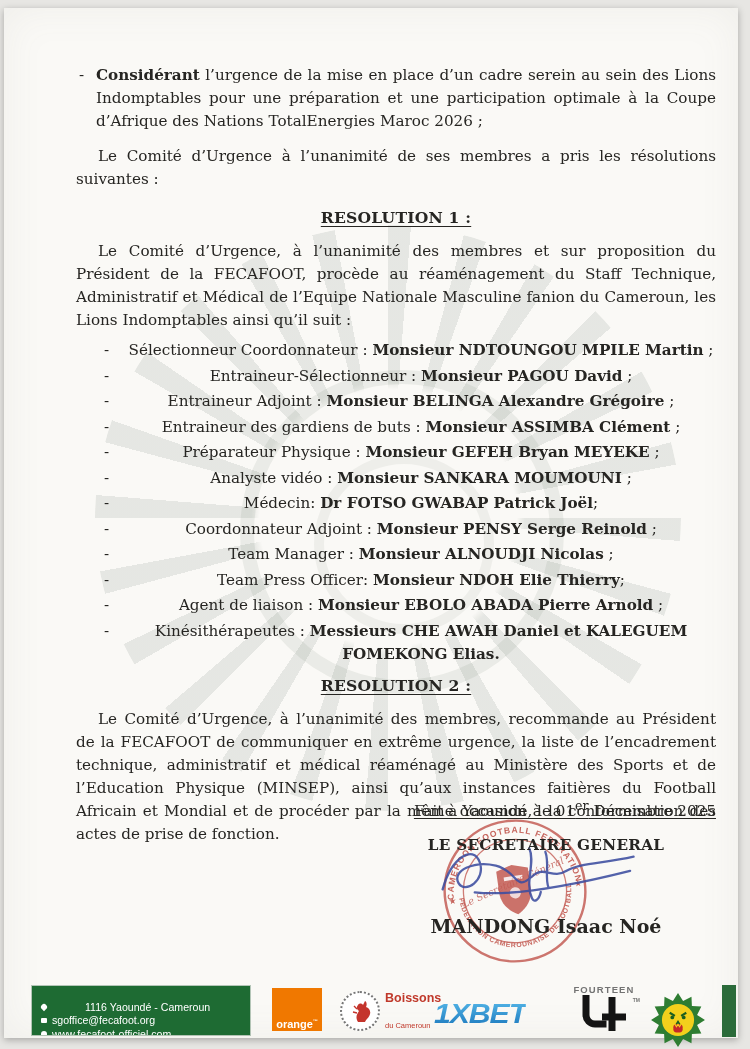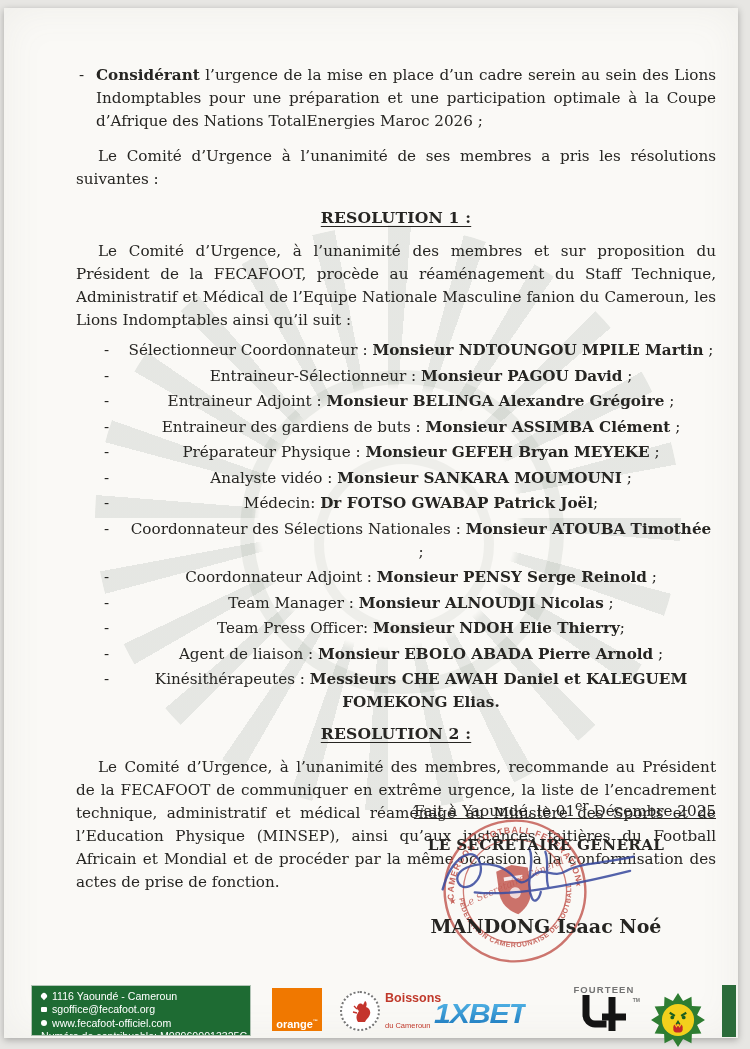--- a/index.html
+++ b/index.html
@@ -60,21 +60,21 @@
   
   .gbox{
     position:absolute;left:28px;top:978px;width:218px;height:49px;background:#1e6b33;
     overflow:hidden;z-index:4;box-shadow:0 0 0 1px rgba(20,80,40,.3);
   }
   .gbox .cl{
     display:flex;align-items:center;
     color:#fff;font:10.6px/12.4px "Liberation Sans", sans-serif;white-space:nowrap;
     padding-left:9px;margin-top:1px;
   }
-  .gbox .cl:first-child{margin-top:4px;}
+  .gbox .cl:first-child{margin-top:15px;gap:33px;}
   .ci{width:6px;height:6px;background:#fff;display:inline-block;margin-right:5px;flex:0 0 auto;}
   .ci.pin{border-radius:50% 50% 50% 0;transform:rotate(-45deg);}
   .ci.mail{height:4.5px;border-radius:1px;}
   .ci.globe{border-radius:50%;}
   .orange-logo{
     position:absolute;left:268px;top:980px;width:50px;height:43px;background:#f07800;
     display:flex;align-items:flex-end;justify-content:center;z-index:4;
   }
   .orange-logo .ol{color:#fff;font:bold 11px/14px "Liberation Sans", sans-serif;}
   .orange-logo sup{font-size:5px;}
@@ -123,21 +123,20 @@
     <p class="para-indent" style="margin-top:2px;">Le Comité d’Urgence, à l’unanimité des membres et sur proposition du Président de la FECAFOOT, procède au réaménagement du Staff Technique, Administratif et Médical de l’Equipe Nationale Masculine fanion du Cameroun, les Lions Indomptables ainsi qu’il suit :</p>
 
     <ul class="staff">
       <li><span>Sélectionneur Coordonnateur : </span><span class="nm">Monsieur NDTOUNGOU MPILE Martin</span><span> ;</span></li>
       <li><span>Entraineur-Sélectionneur : </span><span class="nm">Monsieur PAGOU David</span><span> ;</span></li>
       <li><span>Entraineur Adjoint : </span><span class="nm">Monsieur BELINGA Alexandre Grégoire</span><span> ;</span></li>
       <li><span>Entraineur des gardiens de buts : </span><span class="nm">Monsieur ASSIMBA Clément</span><span> ;</span></li>
       <li><span>Préparateur Physique : </span><span class="nm">Monsieur GEFEH Bryan MEYEKE</span><span> ;</span></li>
       <li><span>Analyste vidéo : </span><span class="nm">Monsieur SANKARA MOUMOUNI</span><span> ;</span></li>
       <li><span>Médecin: </span><span class="nm">Dr FOTSO GWABAP Patrick Joël</span><span>;</span></li>
-      <li><span>Coordonnateur des Sélections Nationales : </span><span class="nm">Monsieur ATOUBA Timothée</span><span> ;</span></li>
       <li><span>Coordonnateur Adjoint : </span><span class="nm">Monsieur PENSY Serge Reinold</span><span> ;</span></li>
       <li><span>Team Manager : </span><span class="nm">Monsieur ALNOUDJI Nicolas</span><span> ;</span></li>
       <li><span>Team Press Officer: </span><span class="nm">Monsieur NDOH Elie Thierry</span><span>;</span></li>
       <li><span>Agent de liaison : </span><span class="nm">Monsieur EBOLO ABADA Pierre Arnold</span><span> ;</span></li>
       <li><span>Kinésithérapeutes : </span><span class="nm">Messieurs CHE AWAH Daniel et KALEGUEM FOMEKONG Elias</span><span class="nm">.</span></li>
     </ul>
 
     <h3 class="res" style="margin-top:8px;">RESOLUTION 2 :</h3>
 
     <p class="para-indent" style="margin-top:0;">Le Comité d’Urgence, à l’unanimité des membres, recommande au Président de la FECAFOOT de communiquer en extrême urgence, la liste de l’encadrement technique, administratif et médical réaménagé au Ministère des Sports et de l’Education Physique (MINSEP), ainsi qu’aux instances faitières du Football Africain et Mondial et de procéder par la même occasion à la conformisation des actes de prise de fonction.</p>

